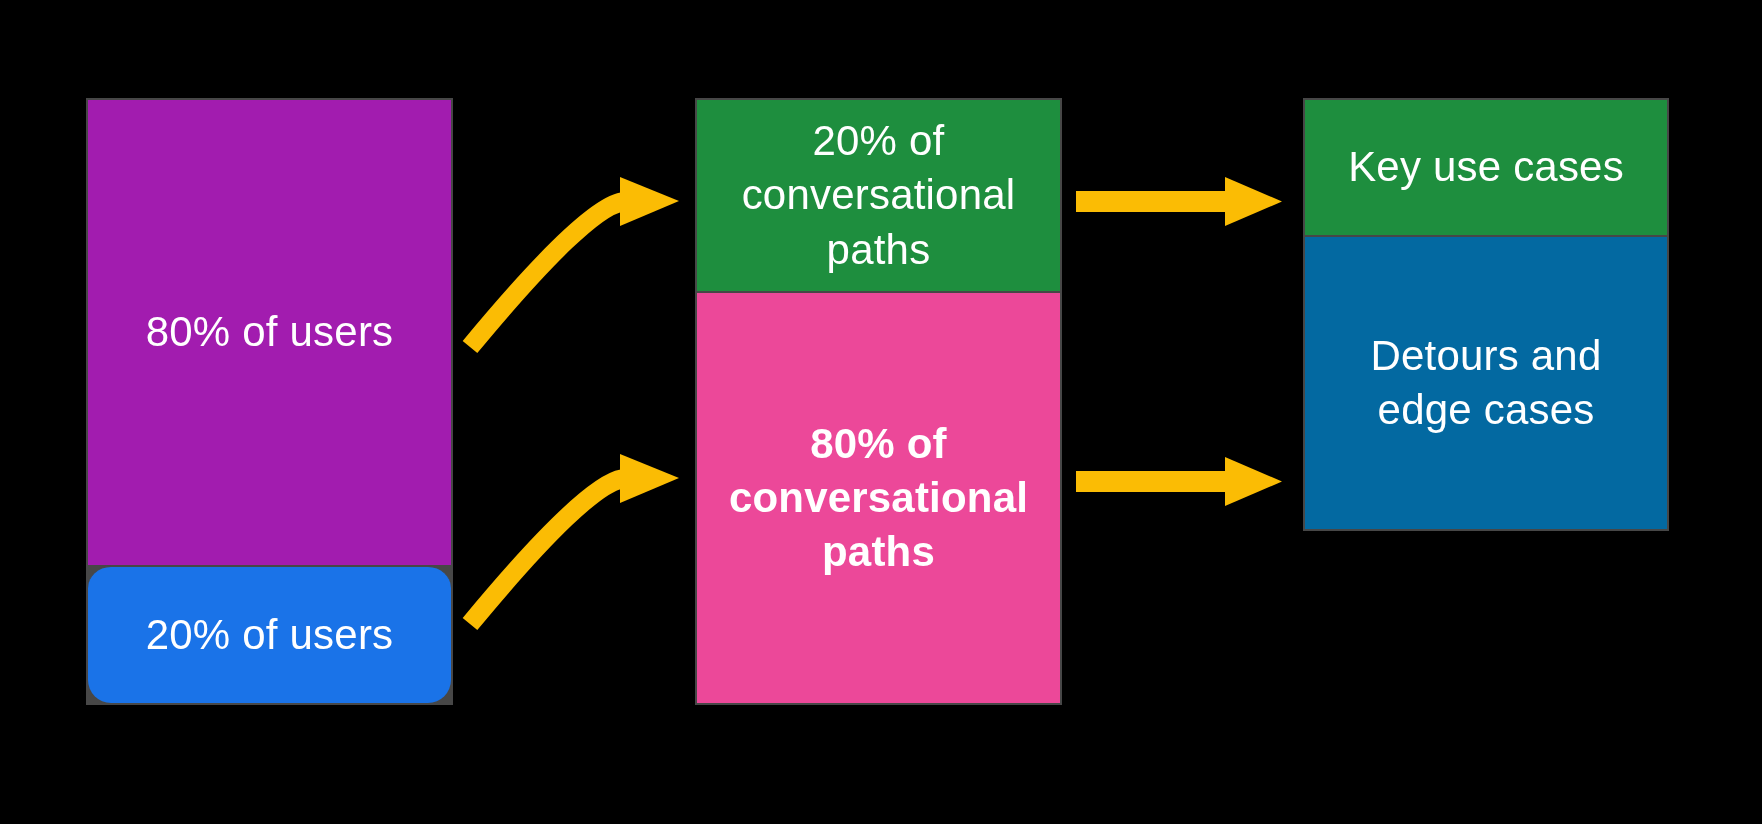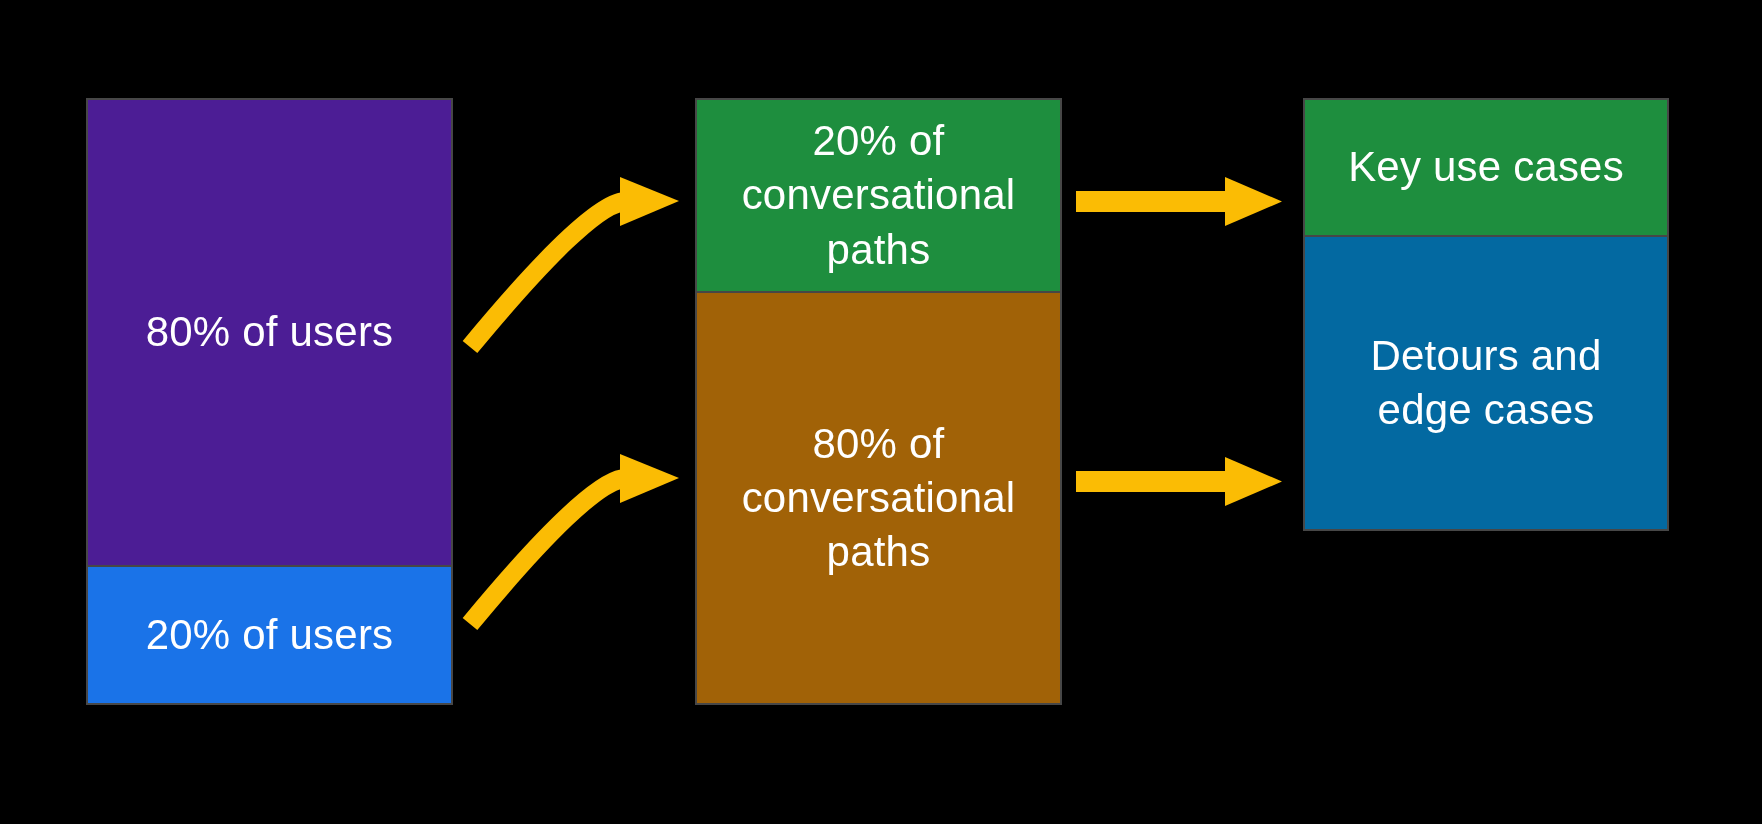--- a/index.html
+++ b/index.html
@@ -75,35 +75,35 @@
         <polygon points="149,0 149,49 206,24.5" style="fill:var(--arrow-yellow)"></polygon>
       </g>
     </defs>
     <use href="#curvedArrow" transform="translate(470,347)"></use>
     <use href="#curvedArrow" transform="translate(470,624)"></use>
     <use href="#straightArrow" transform="translate(1076,177)"></use>
     <use href="#straightArrow" transform="translate(1076,457)"></use>
   </svg>
 
   <div class="bar" id="bar-users">
-    <div class="segment" style="background: #4c1d95; flex-grow: 773;">
+    <div class="segment" style="background: #a21caf; flex-grow: 773;">
       <div class="seg-label">80% of users</div>
     </div>
-    <div class="segment" style="background: rgb(26, 115, 232); flex-grow: 227;">
+    <div class="segment" style="background: rgb(26, 115, 232); flex-grow: 227; border-radius: 23px;">
       <div class="seg-label">20% of users</div>
     </div>
   </div>
 
   <div class="bar" id="bar-paths">
     <div class="segment" style="background: rgb(30, 142, 62); flex-grow: 318;">
       <div class="seg-label">20% of
 conversational
 paths</div>
     </div>
-    <div class="segment" style="background: #a16207; flex-grow: 682;">
+    <div class="segment" style="background: #ec4899; flex-grow: 682; font-weight: bold;">
       <div class="seg-label">80% of
 conversational
 paths</div>
     </div>
   </div>
 
   <div class="bar" id="bar-outcomes">
     <div class="segment" style="background: rgb(30, 142, 62); flex-grow: 315;">
       <div class="seg-label">Key use cases</div>
     </div>

